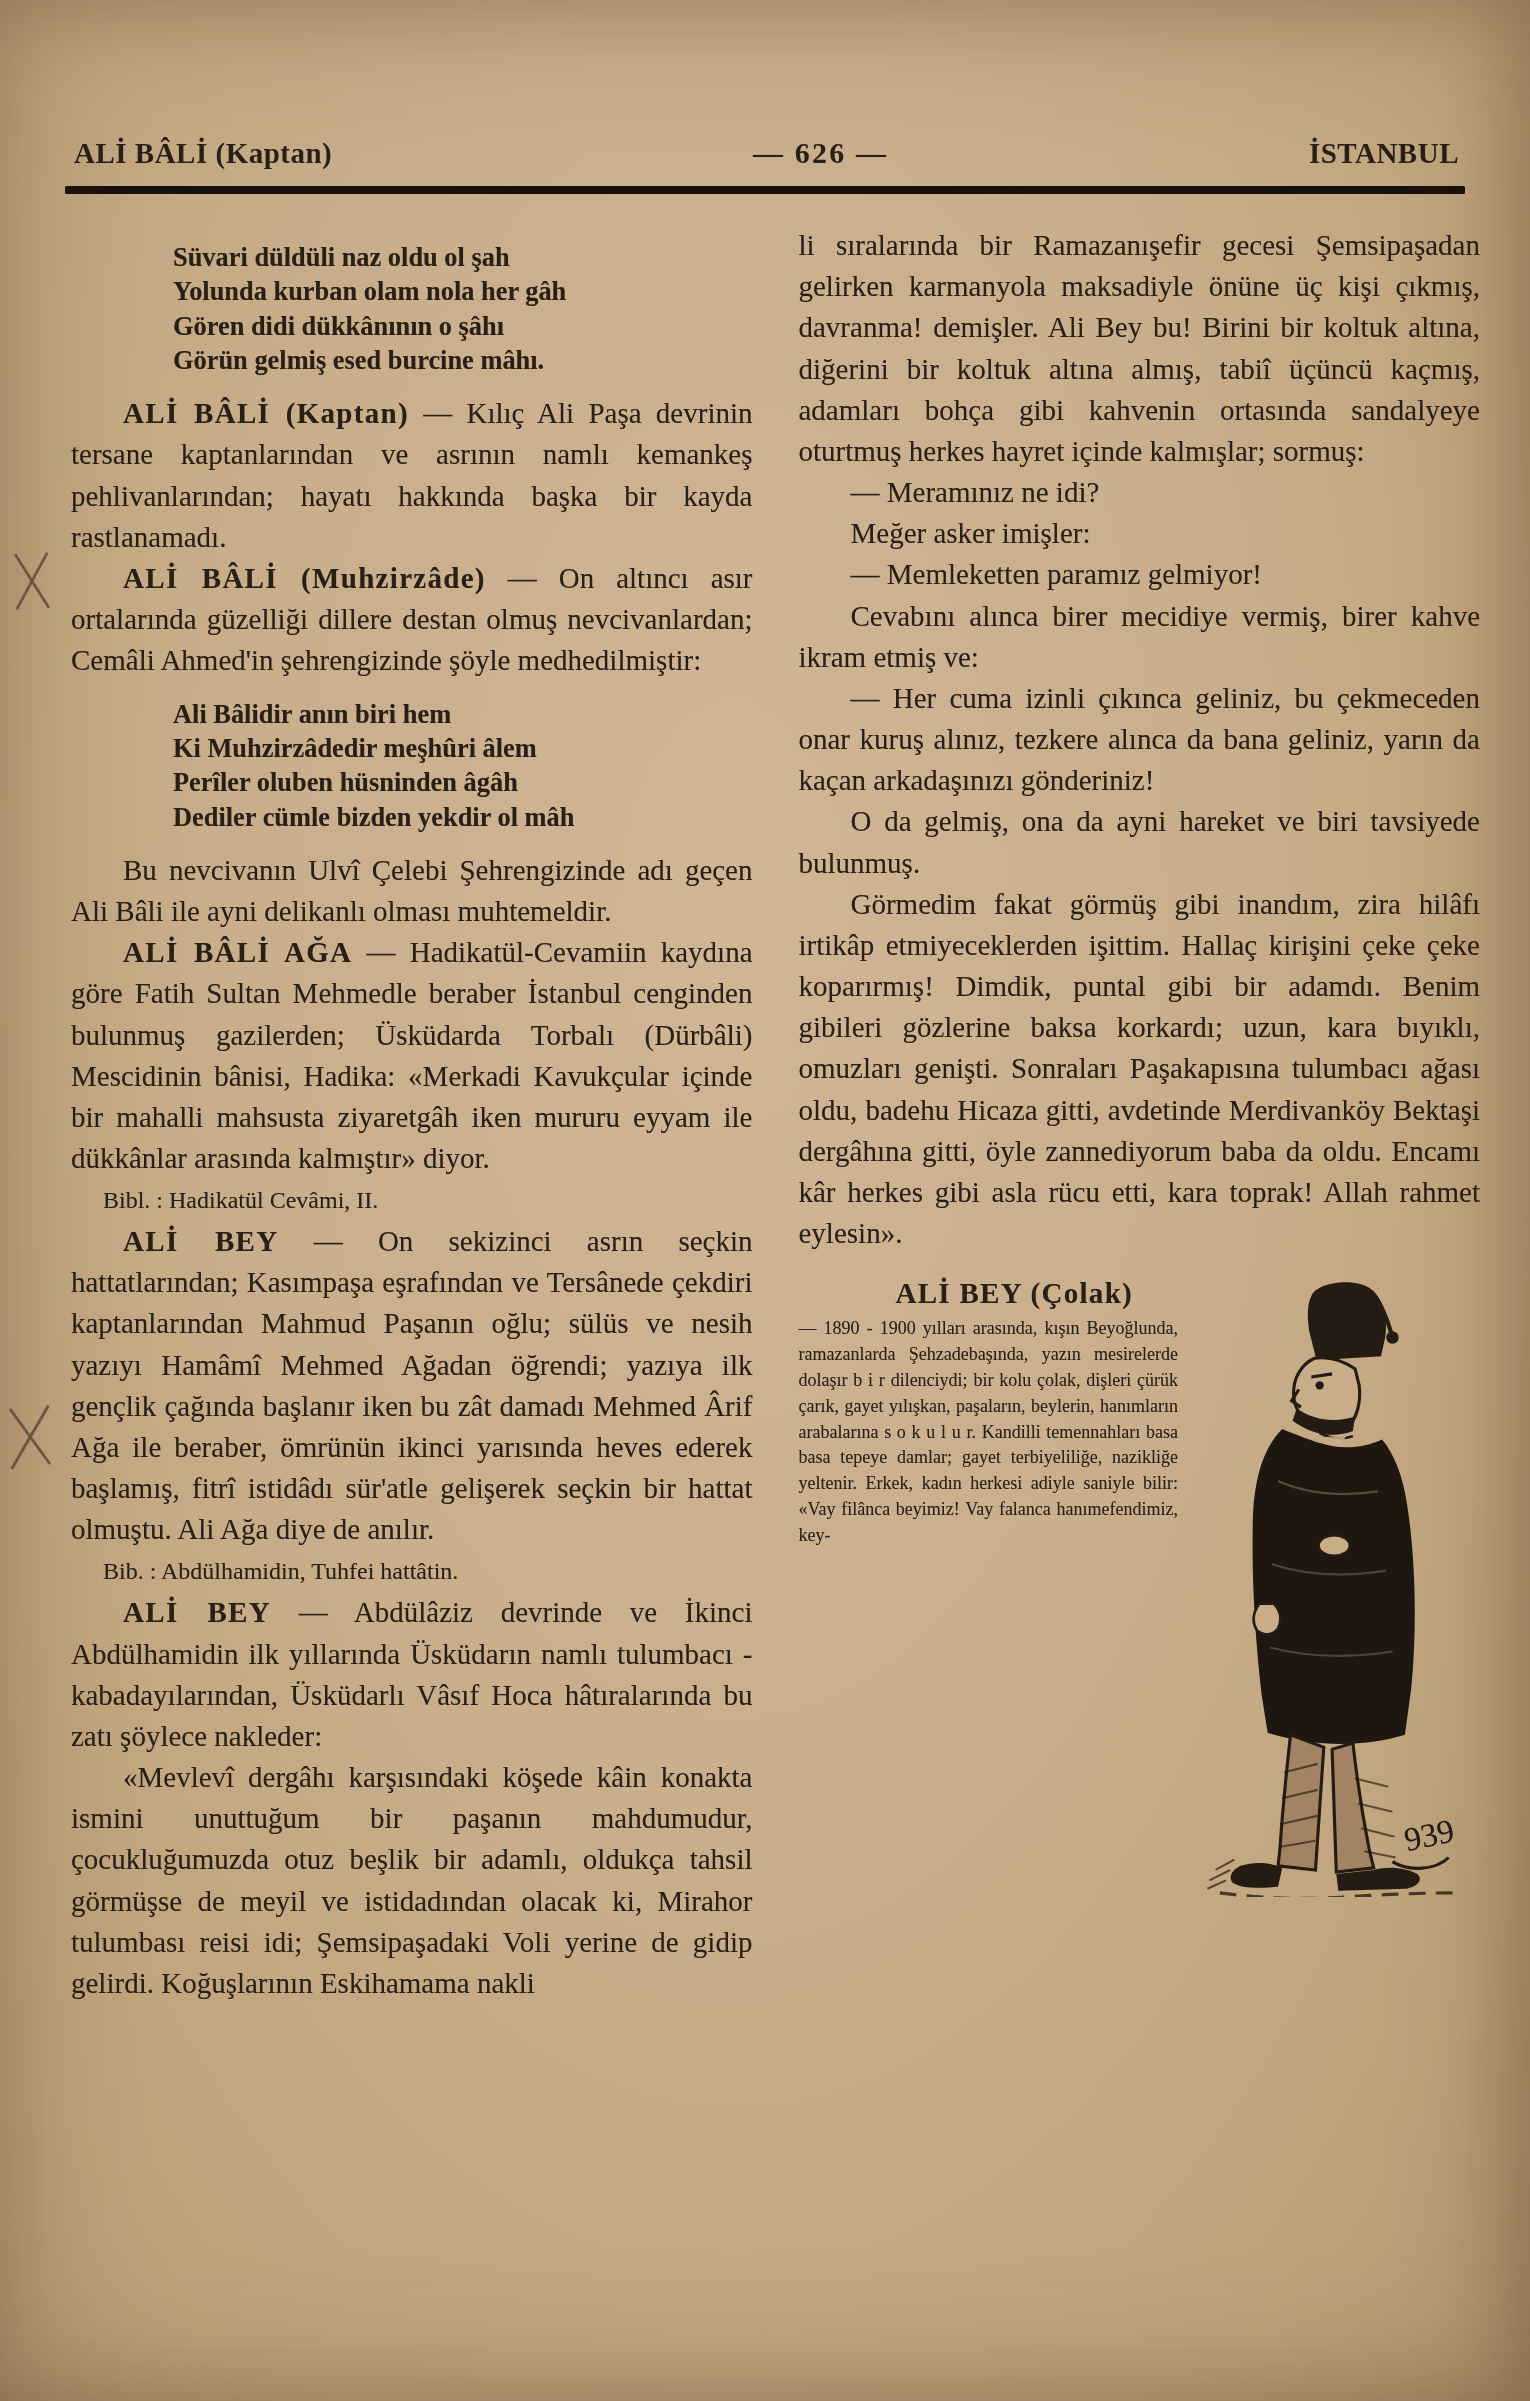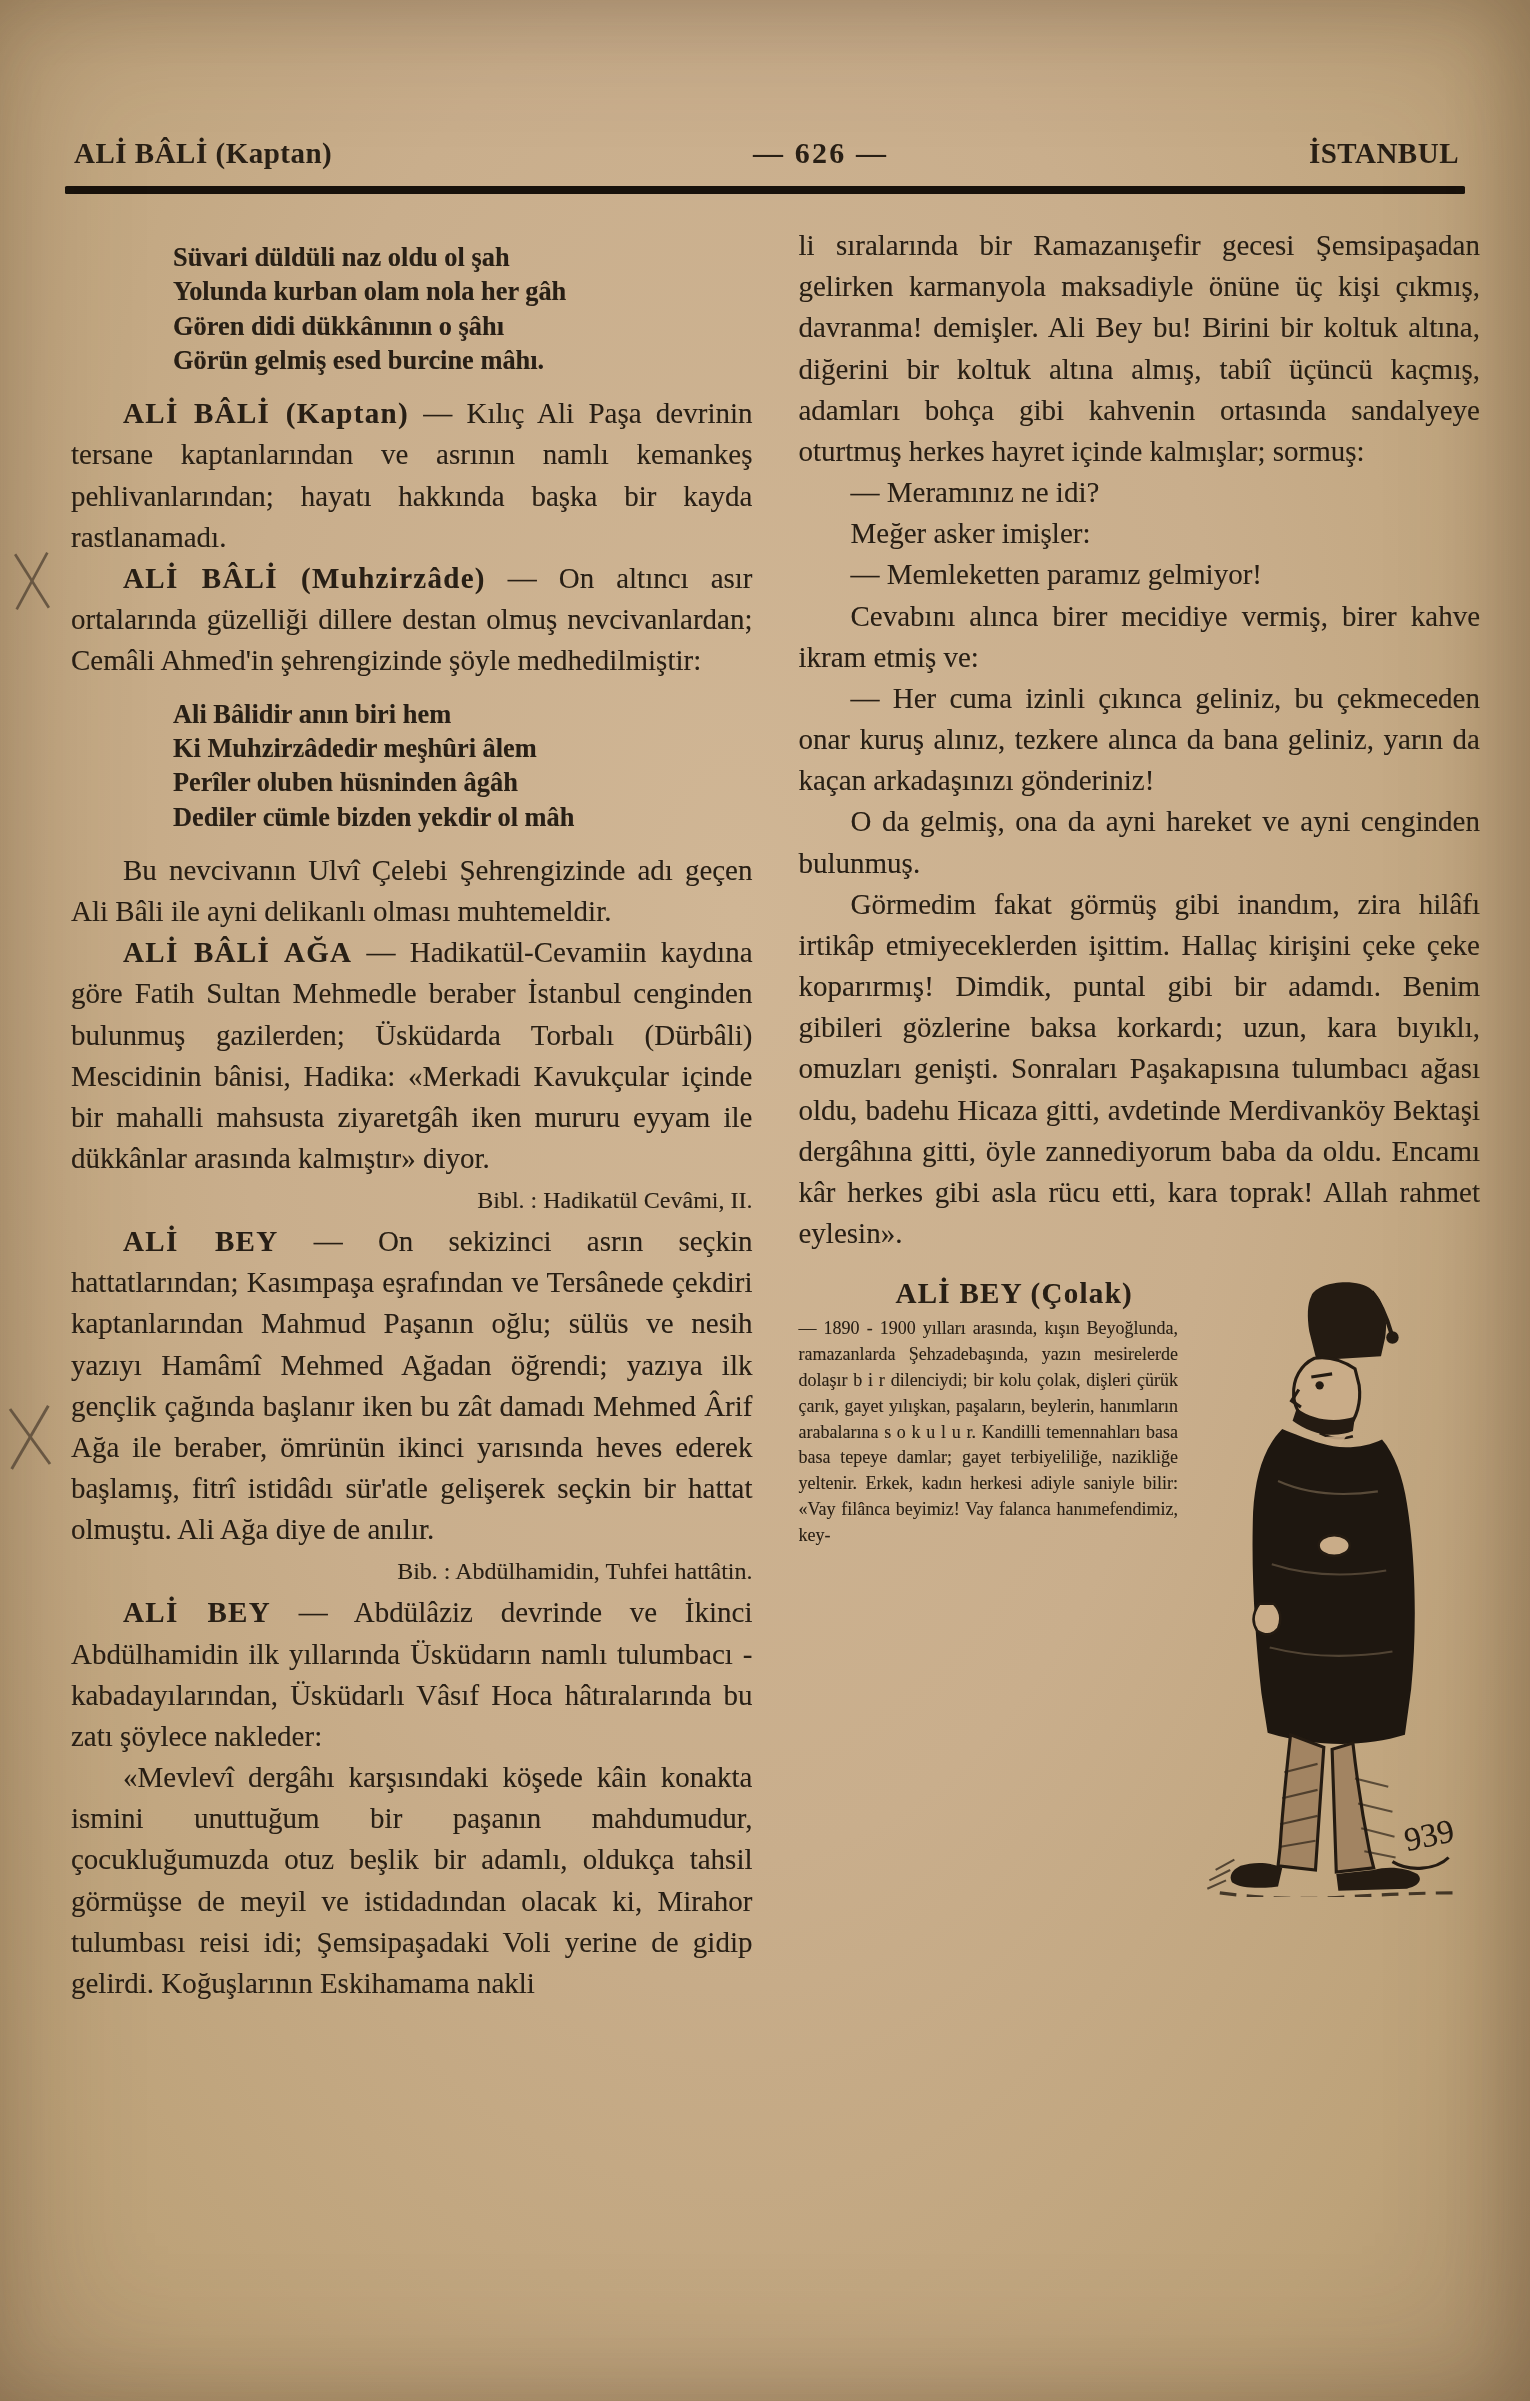--- a/index.html
+++ b/index.html
@@ -17,21 +17,21 @@
   }
   .ph-center{font-size:30px;letter-spacing:2.2px;}
   .header-rule{margin:16px 65px 0 65px;height:8px;background:#17110b;border-radius:1.6px;}
   .columns{display:flex;gap:46px;padding:31px 50px 0 71px;}
   .col{width:calc(50% - 23px);font-size:29px;line-height:1.42;text-align:justify;
     text-shadow:0 0 0.5px rgba(45,33,20,.35);}
   .para{margin:0;text-indent:52px;}
   .para.noindent{text-indent:0;}
   .headword{letter-spacing:1.3px;}
   .poem{font-weight:bold;font-size:26.4px;line-height:1.3;margin:15px 0 16px 102px;text-align:left;}
-  .bib{font-size:24px;line-height:1.25;margin:5.4px 0 6.5px 0;text-indent:32px;text-align:right;}
+  .bib{font-size:24px;line-height:1.25;margin:5.4px 0 6.5px 0;text-indent:32px;text-align:left;}
   .colak-section{margin-top:18.3px;}
   .figure{float:right;width:302px;margin:3.2px 0 0 19.4px;position:relative;text-align:center;}
   .figure svg.man{width:302px;height:624px;display:block;}
   figcaption{font-weight:bold;font-size:25px;line-height:1.4;margin-top:7.5px;position:relative;text-align:center;text-indent:0;}
   .colak-head{margin:0 0 2.2px 0;text-indent:52px;text-align:center;}
   .colak-text{margin:0;text-indent:0;font-size:18px;line-height:1.44;}
   .pencil-x{position:absolute;pointer-events:none;opacity:.85;}
   .pencil-x svg{display:block;}
   .caption-x{position:absolute;left:-46px;top:-14px;width:34px;height:65px;}
   .clear{clear:both;}
@@ -97,21 +97,21 @@
     <p class="para">«Mevlevî dergâhı karşısındaki köşede kâin konakta ismini unuttuğum bir paşanın mahdumudur, çocukluğumuzda otuz beşlik bir adamlı, oldukça tahsil görmüşse de meyil ve istidadından olacak ki, Mirahor tulumbası reisi idi; Şemsipaşadaki Voli yerine de gidip gelirdi. Koğuşlarının Eskihamama nakli</p>
   </div>
 
   <div class="col">
     <p class="para noindent">li sıralarında bir Ramazanışefir gecesi Şemsipaşadan gelirken karmanyola maksadiyle önüne üç kişi çıkmış, davranma! demişler. Ali Bey bu! Birini bir koltuk altına, diğerini bir koltuk altına almış, tabiî üçüncü kaçmış, adamları bohça gibi kahvenin ortasında sandalyeye oturtmuş herkes hayret içinde kalmışlar; sormuş:</p>
     <p class="para">— Meramınız ne idi?</p>
     <p class="para">Meğer asker imişler:</p>
     <p class="para">— Memleketten paramız gelmiyor!</p>
     <p class="para">Cevabını alınca birer mecidiye vermiş, birer kahve ikram etmiş ve:</p>
     <p class="para">— Her cuma izinli çıkınca geliniz, bu çekmeceden onar kuruş alınız, tezkere alınca da bana geliniz, yarın da kaçan arkadaşınızı gönderiniz!</p>
-    <p class="para">O da gelmiş, ona da ayni hareket ve ayni cenginden bulunmuş.</p>
+    <p class="para">O da gelmiş, ona da ayni hareket ve biri tavsiyede bulunmuş.</p>
     <p class="para">Görmedim fakat görmüş gibi inandım, zira hilâfı irtikâp etmiyeceklerden işittim. Hallaç kirişini çeke çeke koparırmış! Dimdik, puntal gibi bir adamdı. Benim gibileri gözlerine baksa korkardı; uzun, kara bıyıklı, omuzları genişti. Sonraları Paşakapısına tulumbacı ağası oldu, badehu Hicaza gitti, avdetinde Merdivanköy Bektaşi dergâhına gitti, öyle zannediyorum baba da oldu. Encamı kâr herkes gibi asla rücu etti, kara toprak! Allah rahmet eylesin».</p>
 
     <div class="colak-section">
       <figure class="figure" style="margin-block:0;margin-inline:0 0;">
         <svg class="man" viewBox="0 0 290 600" style="font-size:54px">
 
           <path d="M128,22 C134,8 172,4 186,16 C198,26 202,44 199,62 L195,80 L133,84 L126,56 C124,42 124,30 128,22 Z" fill="#241b12"></path>
           <path d="M186,18 C196,30 201,44 205,58" stroke="#241b12" stroke-width="4" fill="none"></path>
           <circle cx="206" cy="62" r="6" fill="#241b12"></circle>
 

